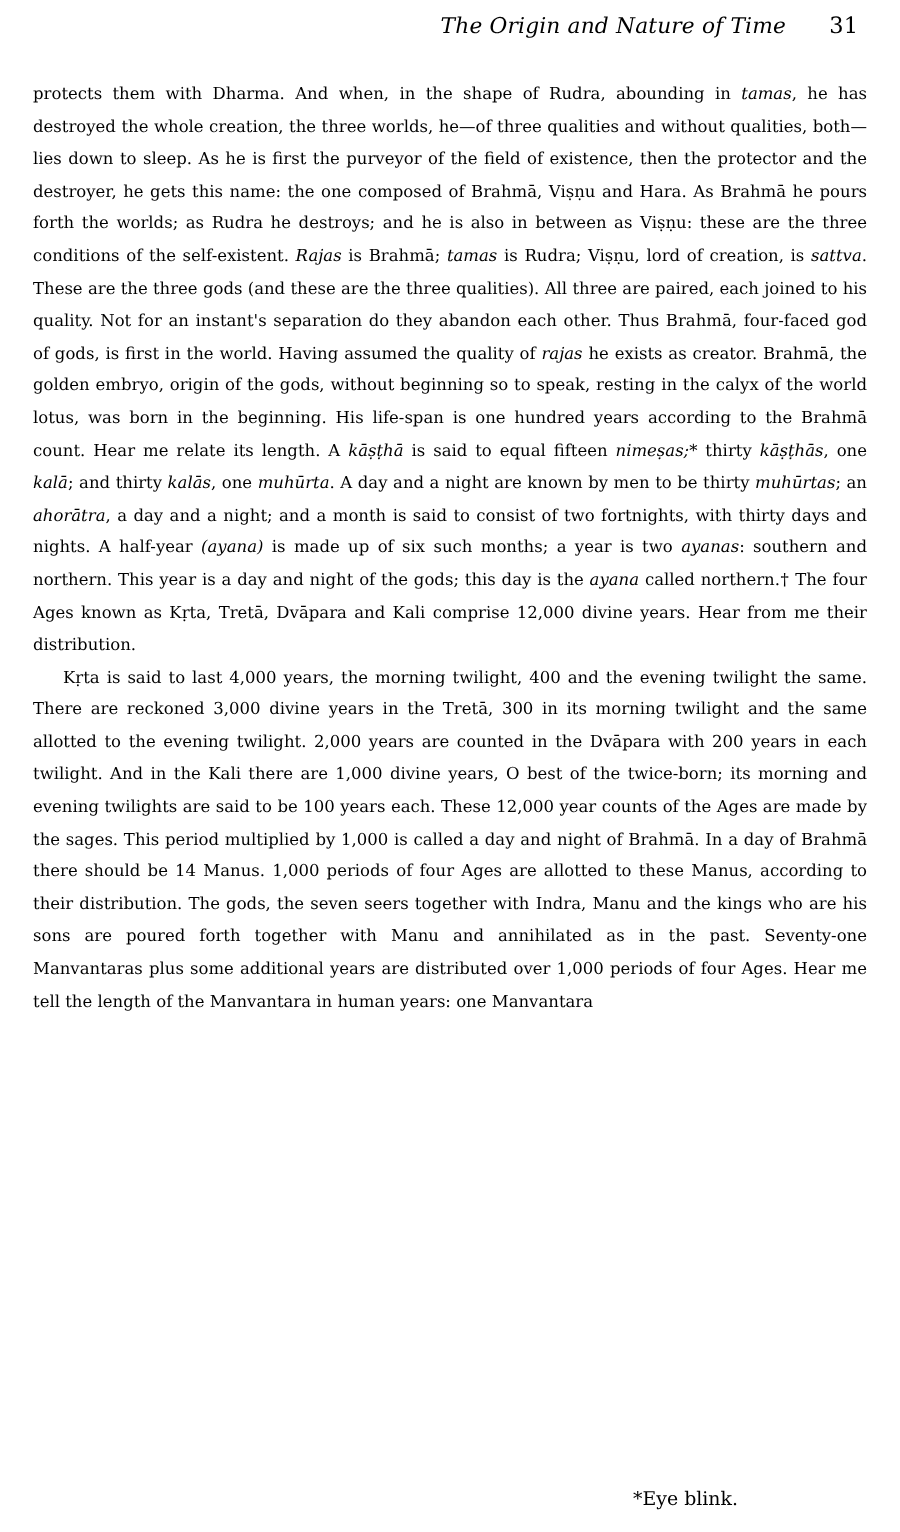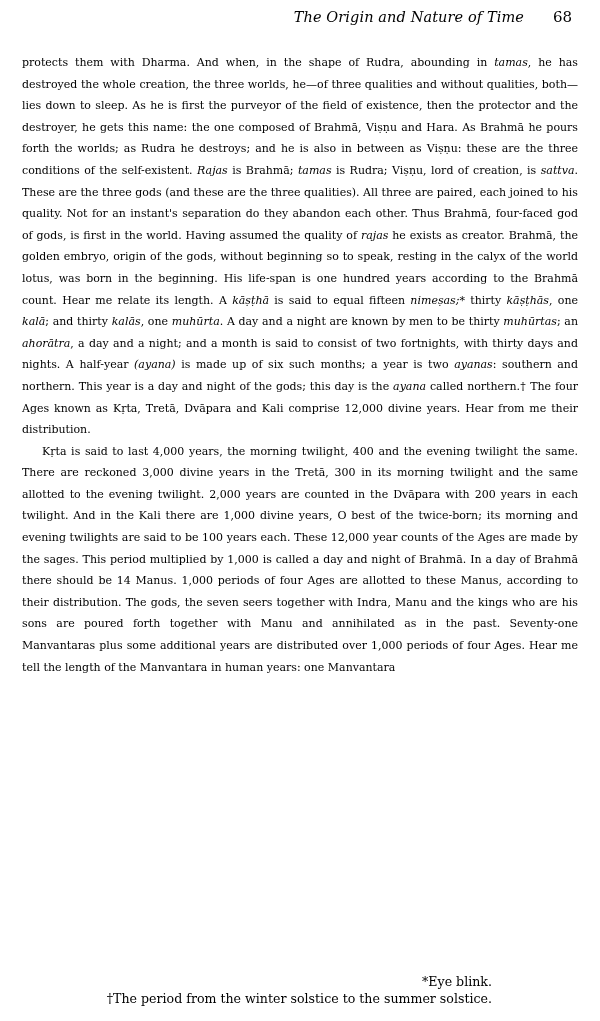--- a/index.html
+++ b/index.html
@@ -77,26 +77,25 @@
     white-space: nowrap;
   }
 </style>
 </head>
 <body>
 
 <div class="page">
 
   <div class="header">
     <div class="running-title">The Origin and Nature of Time</div>
-    <div class="folio">68</div>
+    <div class="folio">31</div>
   </div>
 
   <div class="body-text">
     <p class="para">protects them with Dharma. And when, in the shape of Rudra, abounding in <i>tamas</i>, he has destroyed the whole creation, the three worlds, he—of three qualities and without qualities, both—lies down to sleep. As he is first the purveyor of the field of existence, then the protector and the destroyer, he gets this name: the one composed of Brahmā, Viṣṇu and Hara. As Brahmā he pours forth the worlds; as Rudra he destroys; and he is also in between as Viṣṇu: these are the three conditions of the self-existent. <i>Rajas</i> is Brahmā; <i>tamas</i> is Rudra; Viṣṇu, lord of creation, is <i>sattva</i>. These are the three gods (and these are the three qualities). All three are paired, each joined to his quality. Not for an instant's separation do they abandon each other. Thus Brahmā, four-faced god of gods, is first in the world. Having assumed the quality of <i>rajas</i> he exists as creator. Brahmā, the golden embryo, origin of the gods, without beginning so to speak, resting in the calyx of the world lotus, was born in the beginning. His life-span is one hundred years according to the Brahmā count. Hear me relate its length. A <i>kāṣṭhā</i> is said to equal fifteen <i>nimeṣas;</i>* thirty <i>kāṣṭhās</i>, one <i>kalā</i>; and thirty <i>kalās</i>, one <i>muhūrta</i>. A day and a night are known by men to be thirty <i>muhūrtas</i>; an <i>ahorātra</i>, a day and a night; and a month is said to consist of two fortnights, with thirty days and nights. A half-year <i>(ayana)</i> is made up of six such months; a year is two <i>ayanas</i>: southern and northern. This year is a day and night of the gods; this day is the <i>ayana</i> called northern.† The four Ages known as Kṛta, Tretā, Dvāpara and Kali comprise 12,000 divine years. Hear from me their distribution.</p>
     <p class="para indent">Kṛta is said to last 4,000 years, the morning twilight, 400 and the evening twilight the same. There are reckoned 3,000 divine years in the Tretā, 300 in its morning twilight and the same allotted to the evening twilight. 2,000 years are counted in the Dvāpara with 200 years in each twilight. And in the Kali there are 1,000 divine years, O best of the twice-born; its morning and evening twilights are said to be 100 years each. These 12,000 year counts of the Ages are made by the sages. This period multiplied by 1,000 is called a day and night of Brahmā. In a day of Brahmā there should be 14 Manus. 1,000 periods of four Ages are allotted to these Manus, according to their distribution. The gods, the seven seers together with Indra, Manu and the kings who are his sons are poured forth together with Manu and annihilated as in the past. Seventy-one Manvantaras plus some additional years are distributed over 1,000 periods of four Ages. Hear me tell the length of the Manvantara in human years: one Manvantara</p>
   </div>
 
   <div class="footnotes">
     <div class="fn">*Eye blink.</div>
-    <div class="fn">†The period from the winter solstice to the summer solstice.</div>
   </div>
 
 </div>
 
 </body></html>

